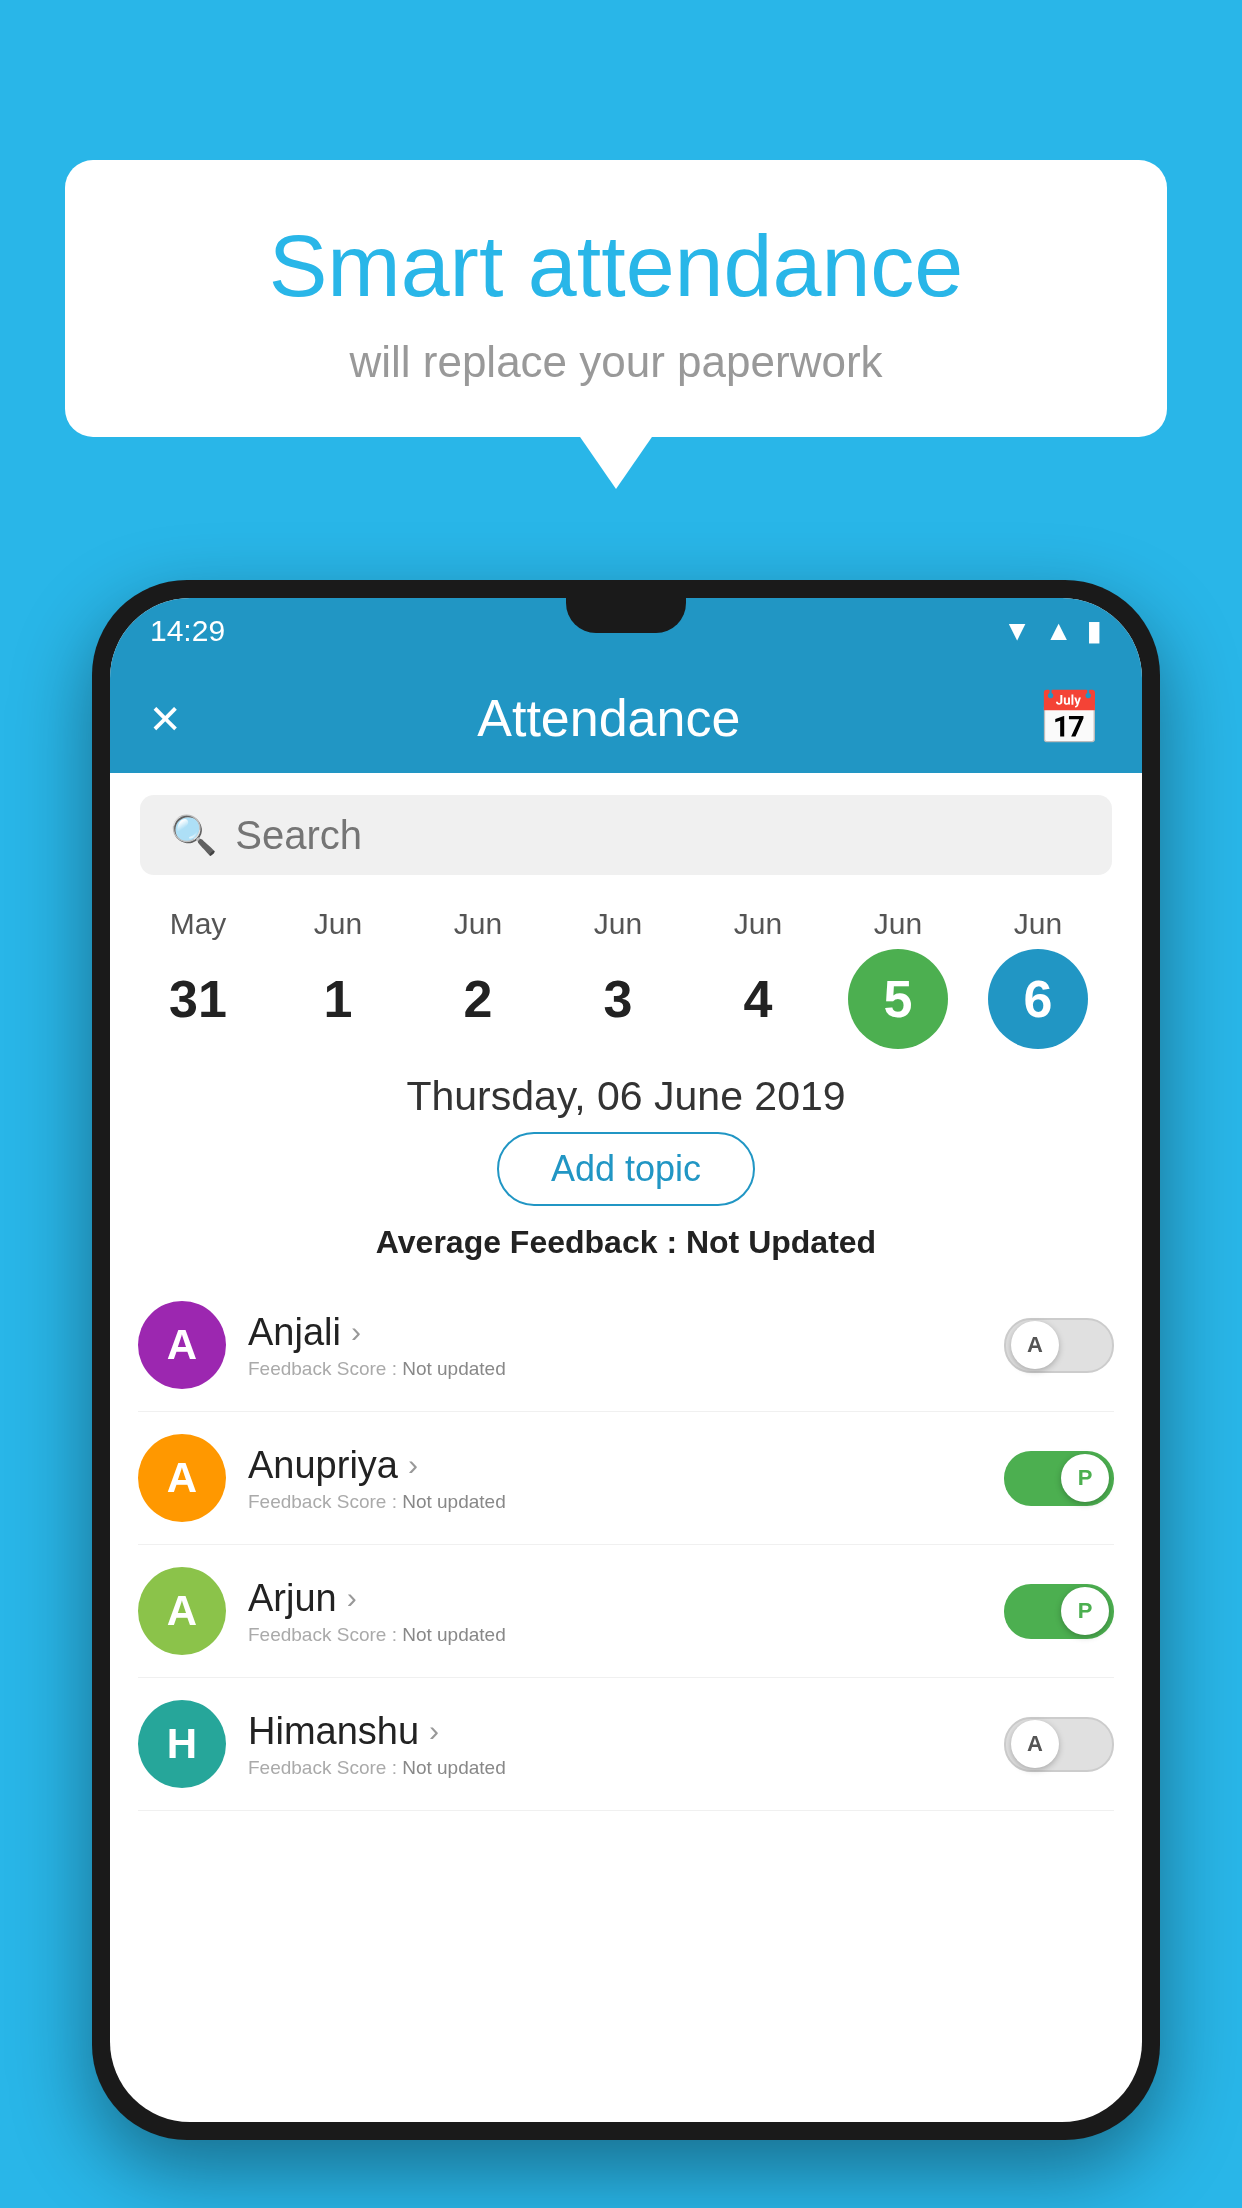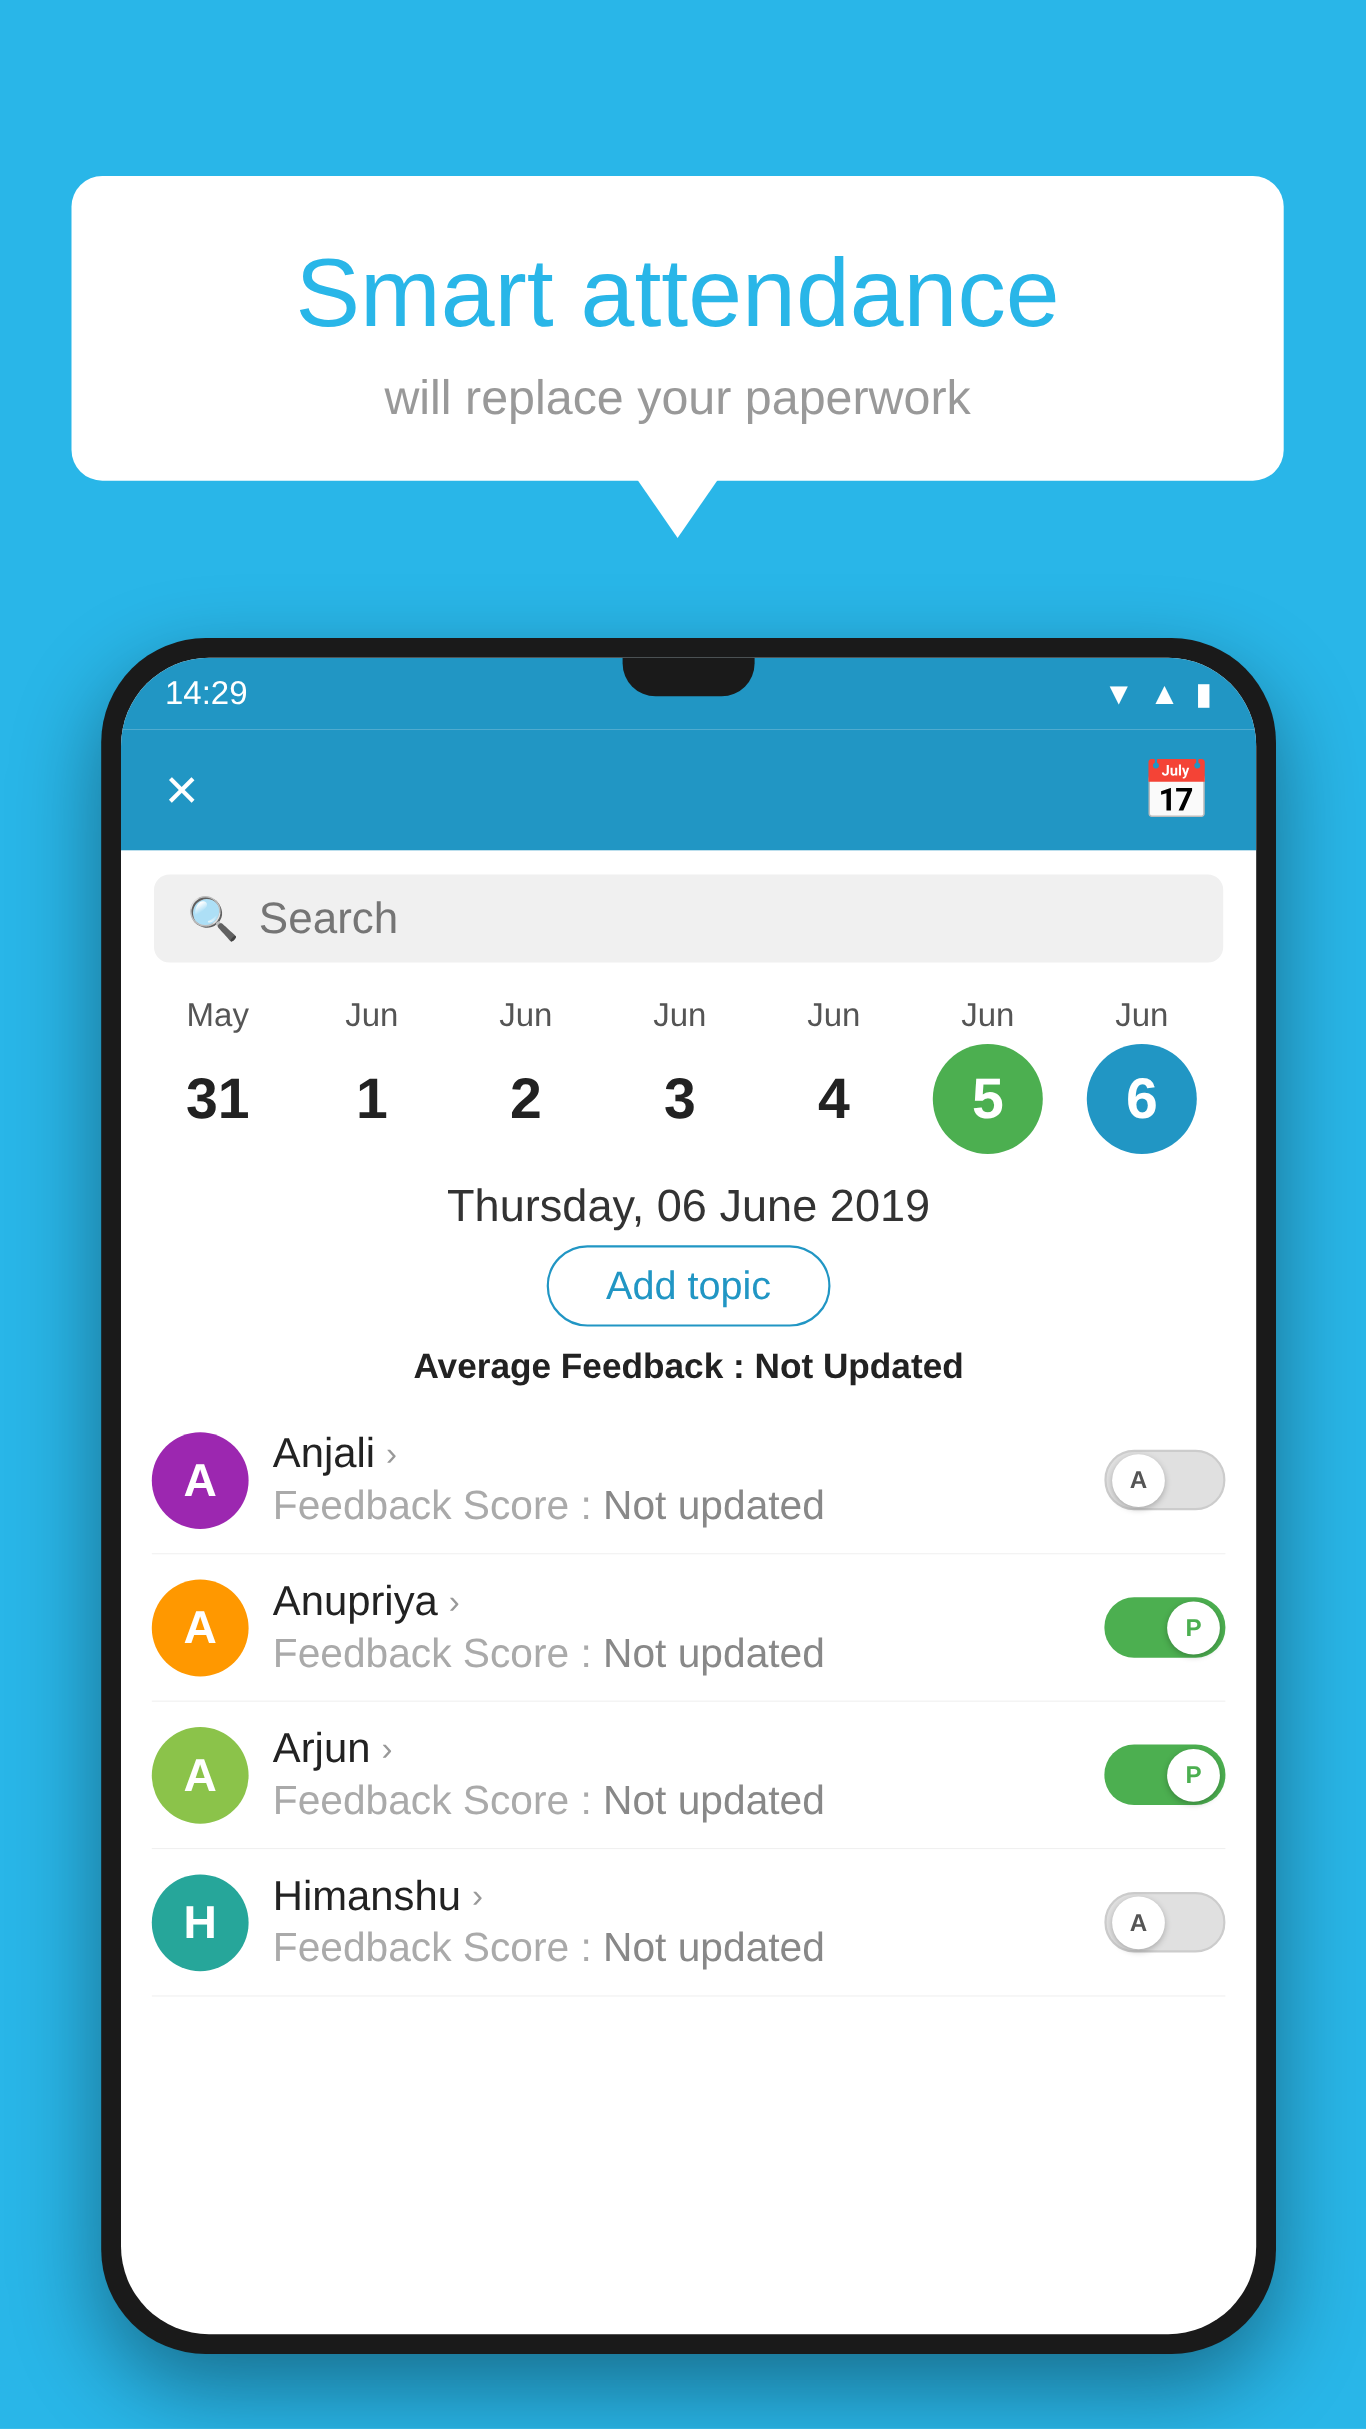--- a/index.html
+++ b/index.html
@@ -268,21 +268,21 @@
       font-weight: 500;
       display: flex;
       align-items: center;
       gap: 10px;
     }
     .chevron {
       font-size: 30px;
       color: #999;
     }
     .feedback-score {
-      font-size: 37px;
+      font-size: 19px;
       color: #aaa;
       margin-top: 4px;
     }
     .feedback-score span {
       font-weight: 500;
       color: #888;
     }
 
     
     .toggle-container {
@@ -345,20 +345,21 @@
         <span class="status-time">14:29</span>
         <div class="status-icons">
           <span class="status-icon">▼</span>
           <span class="status-icon">▲</span>
           <span class="status-icon">▮</span>
         </div>
       </div>
 
       <div class="app-bar">
         <span class="app-bar-icon">×</span>
+        <span class="app-bar-title">Attendance</span>
         <span class="app-bar-icon">📅</span>
       </div>
 
       <div class="search-container">
         <span class="search-icon-inner">🔍</span>
         <input class="search-input" type="text" placeholder="Search" style="">
       </div>
 
       <div class="calendar-row">
 

